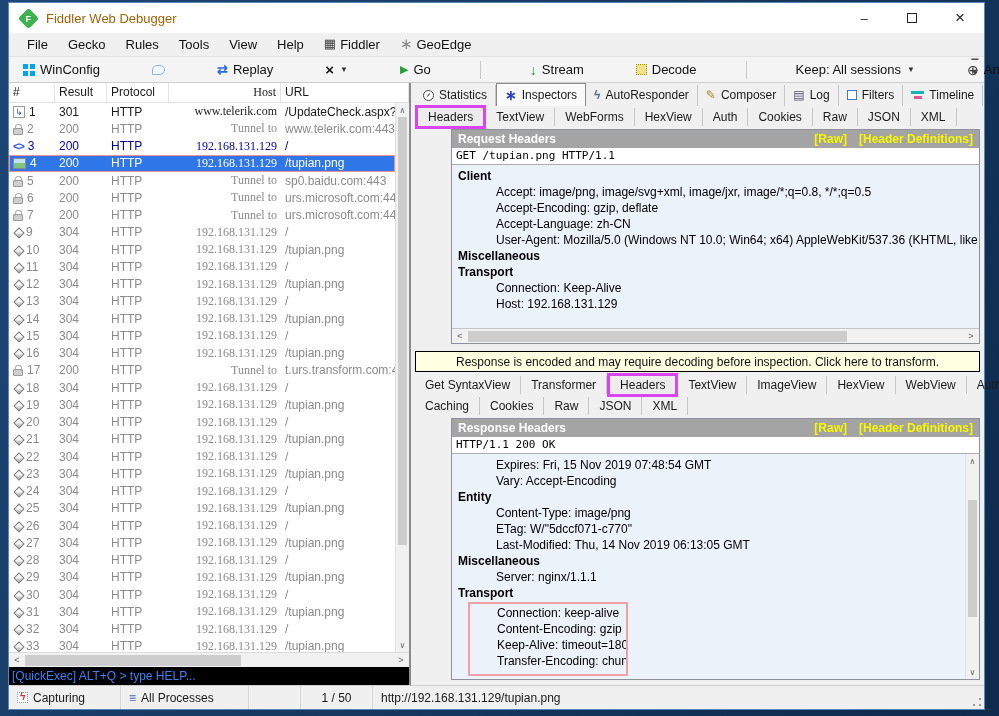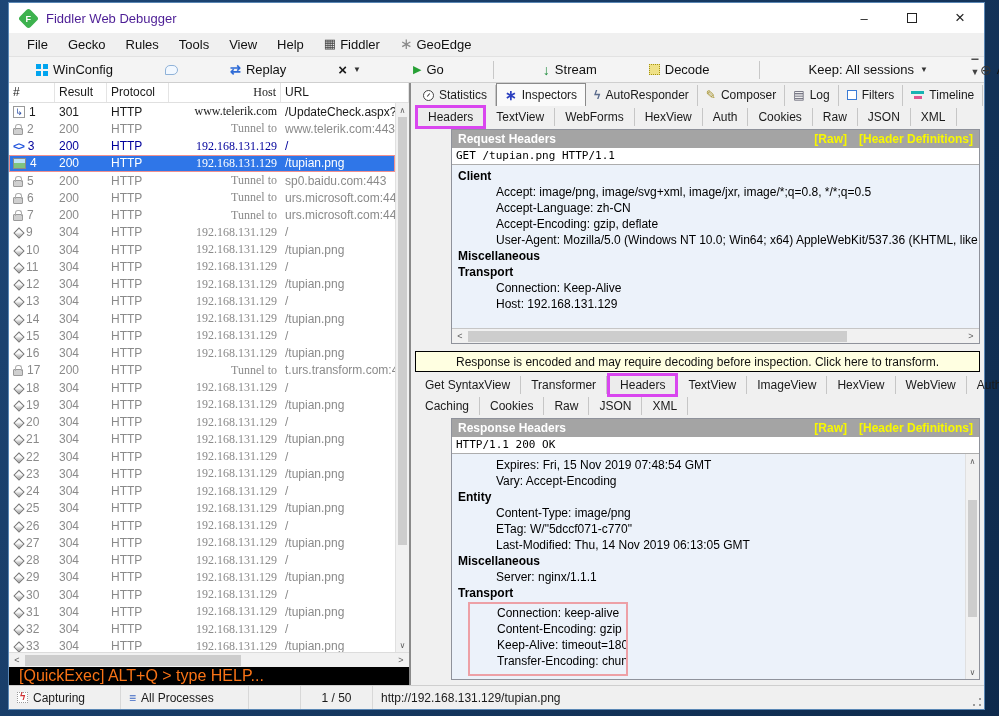--- a/index.html
+++ b/index.html
@@ -9,36 +9,36 @@
   .window { position:absolute; left:8px; top:2px; width:977px; height:708px;
             background:#f0f0f0; display:flex; flex-direction:column;
             border:1px solid #5a87b5; }
 
   
   .titlebar { height:30px; background:#fff; display:flex; align-items:center; flex:none; }
   .fiddler-logo { width:15px; height:15px; background:#3db24e; border-radius:3px;
                   transform:rotate(45deg); margin:0 10px 0 12px; display:flex;
                   align-items:center; justify-content:center; flex:none;}
   .fiddler-logo span { transform:rotate(-45deg); color:#fff; font-size:9px; font-weight:bold; }
-  .title-text { font-size:13px; color:#4c1d95; }
+  .title-text { font-size:13px; color:#a16207; }
   .win-controls { margin-left:auto; display:flex; height:100%; }
   .win-btn { width:48px; display:flex; align-items:center; justify-content:center;
              font-size:13px; color:#222; cursor:default; }
   .maxi-glyph { width:10px; height:10px; border:1px solid #222; display:inline-block; }
   .close-glyph { font-size:17px; line-height:10px; }
 
   
   .menubar { height:23px; background:#f0f0f0; display:flex; align-items:center;
              padding-left:8px; font-size:13px; color:#111; flex:none; }
   .menu-item { padding:2px 10px 3px 10px; display:flex; align-items:center; gap:4px; }
 
   
   .toolbar { height:27px; background:#f4f4f4; border-top:1px solid #e2e2e2;
              border-bottom:1px solid #cfcfcf; display:flex; align-items:center;
-             padding-left:21px; font-size:13px; color:#111; flex:none; position:relative;gap:40px; }
+             padding-left:8px; font-size:13px; color:#111; flex:none; position:relative;gap:40px; }
   .tb-item { display:flex; align-items:center; gap:5px; padding:2px 6px; white-space:nowrap; }
   .tb-sep { width:1px; height:18px; background:#c8c8c8; margin:0 3px; flex:none; }
   .caret { font-size:8px; color:#333; margin-left:1px; }
   .tb-overflow { position:absolute; right:2px; top:3px; font-size:9px; color:#444;
                  line-height:8px; text-align:center; width:14px; }
 
   
   .ic { display:inline-block; flex:none; }
   .ic-win { width:12px; height:12px;
     background:linear-gradient(#00a4ef,#00a4ef) 0 0/5px 5px no-repeat,
@@ -119,22 +119,22 @@
 
   .vscroll { width:14px; flex:none; background:#f1f1f1; border-left:1px solid #e0e0e0;
              display:flex; flex-direction:column; align-items:stretch; font-size:8px; color:#606060; }
   .sarrow { height:14px; flex:none; display:flex; align-items:center; justify-content:center; }
   .vthumb { background:#cdcdcd; margin:0 2px; }
   .hscroll { height:15px; flex:none; background:#f1f1f1; border-top:1px solid #dcdcdc;
              display:flex; align-items:center; font-size:9px; color:#606060; }
   .harrow { width:16px; text-align:center; flex:none; }
   .hthumb { height:11px; background:#cdcdcd; }
 
-  .quickexec { height:18px; flex:none; background:#000; color:#f97316; font-size:16px;
-               display:flex; align-items:center; padding:0 10px; }
+  .quickexec { height:18px; flex:none; background:#000; color:#3b82f6; font-size:12px;
+               display:flex; align-items:center; padding:0 3px; }
 
   
   .right-panel { flex:1; min-width:0; display:flex; flex-direction:column;
                  background:#f0f0f0; padding:0 4px; }
   .tabs-row { display:flex; align-items:flex-end; height:23px; flex:none; font-size:12px; color:#1a1a1a; }
   .tab { padding:3px 8px 4px 8px; display:flex; align-items:center; gap:5px;
          border-right:1px solid #c6c6c6; white-space:nowrap; }
   .tab.sel { border:1px solid #8a8a8a; border-bottom:none; background:#fafafa; padding-top:4px; }
   .subtabs { display:flex; align-items:center; height:21px; flex:none; font-size:12px; color:#1a1a1a; }
   .subtab { padding:2px 10px; border-right:1px solid #c6c6c6; white-space:nowrap; }
@@ -685,22 +685,22 @@
             <span>Request Headers</span>
             <span class="block-links">
               <span>[Raw]</span>
               <span>[Header Definitions]</span>
             </span>
           </div>
           <div class="status-line">GET /tupian.png HTTP/1.1</div>
           <div class="tree req-tree" id="request-tree">
               <div class="tree-section">Client</div>
               <div class="tree-item">Accept: image/png, image/svg+xml, image/jxr, image/*;q=0.8, */*;q=0.5</div>
+              <div class="tree-item">Accept-Encoding: gzip, deflate</div>
               <div class="tree-item">Accept-Language: zh-CN</div>
-              <div class="tree-item">Accept-Encoding: gzip, deflate</div>
               <div class="tree-item">User-Agent: Mozilla/5.0 (Windows NT 10.0; Win64; x64) AppleWebKit/537.36 (KHTML, like Gecko) Chrome/42.0.</div>
               <div class="tree-section">Miscellaneous</div>
               <div class="tree-section">Transport</div>
               <div class="tree-item">Connection: Keep-Alive</div>
               <div class="tree-item">Host: 192.168.131.129</div>
             </div>
           <div class="block-hscroll">
             <div class="harrow">&lt;</div>
             <div class="hthumb" style="width:72%"></div>
             <div style="flex:1"></div>

